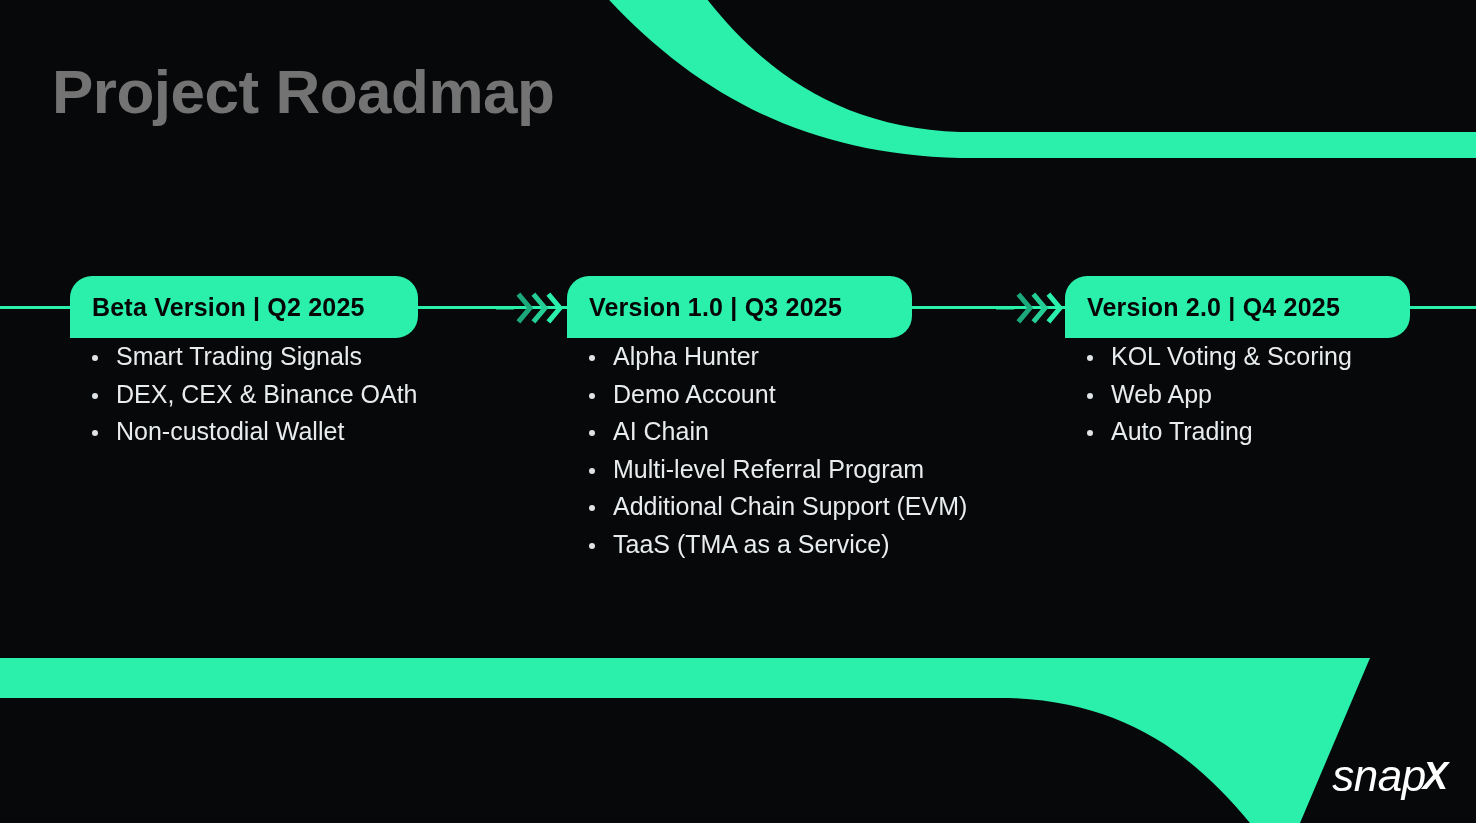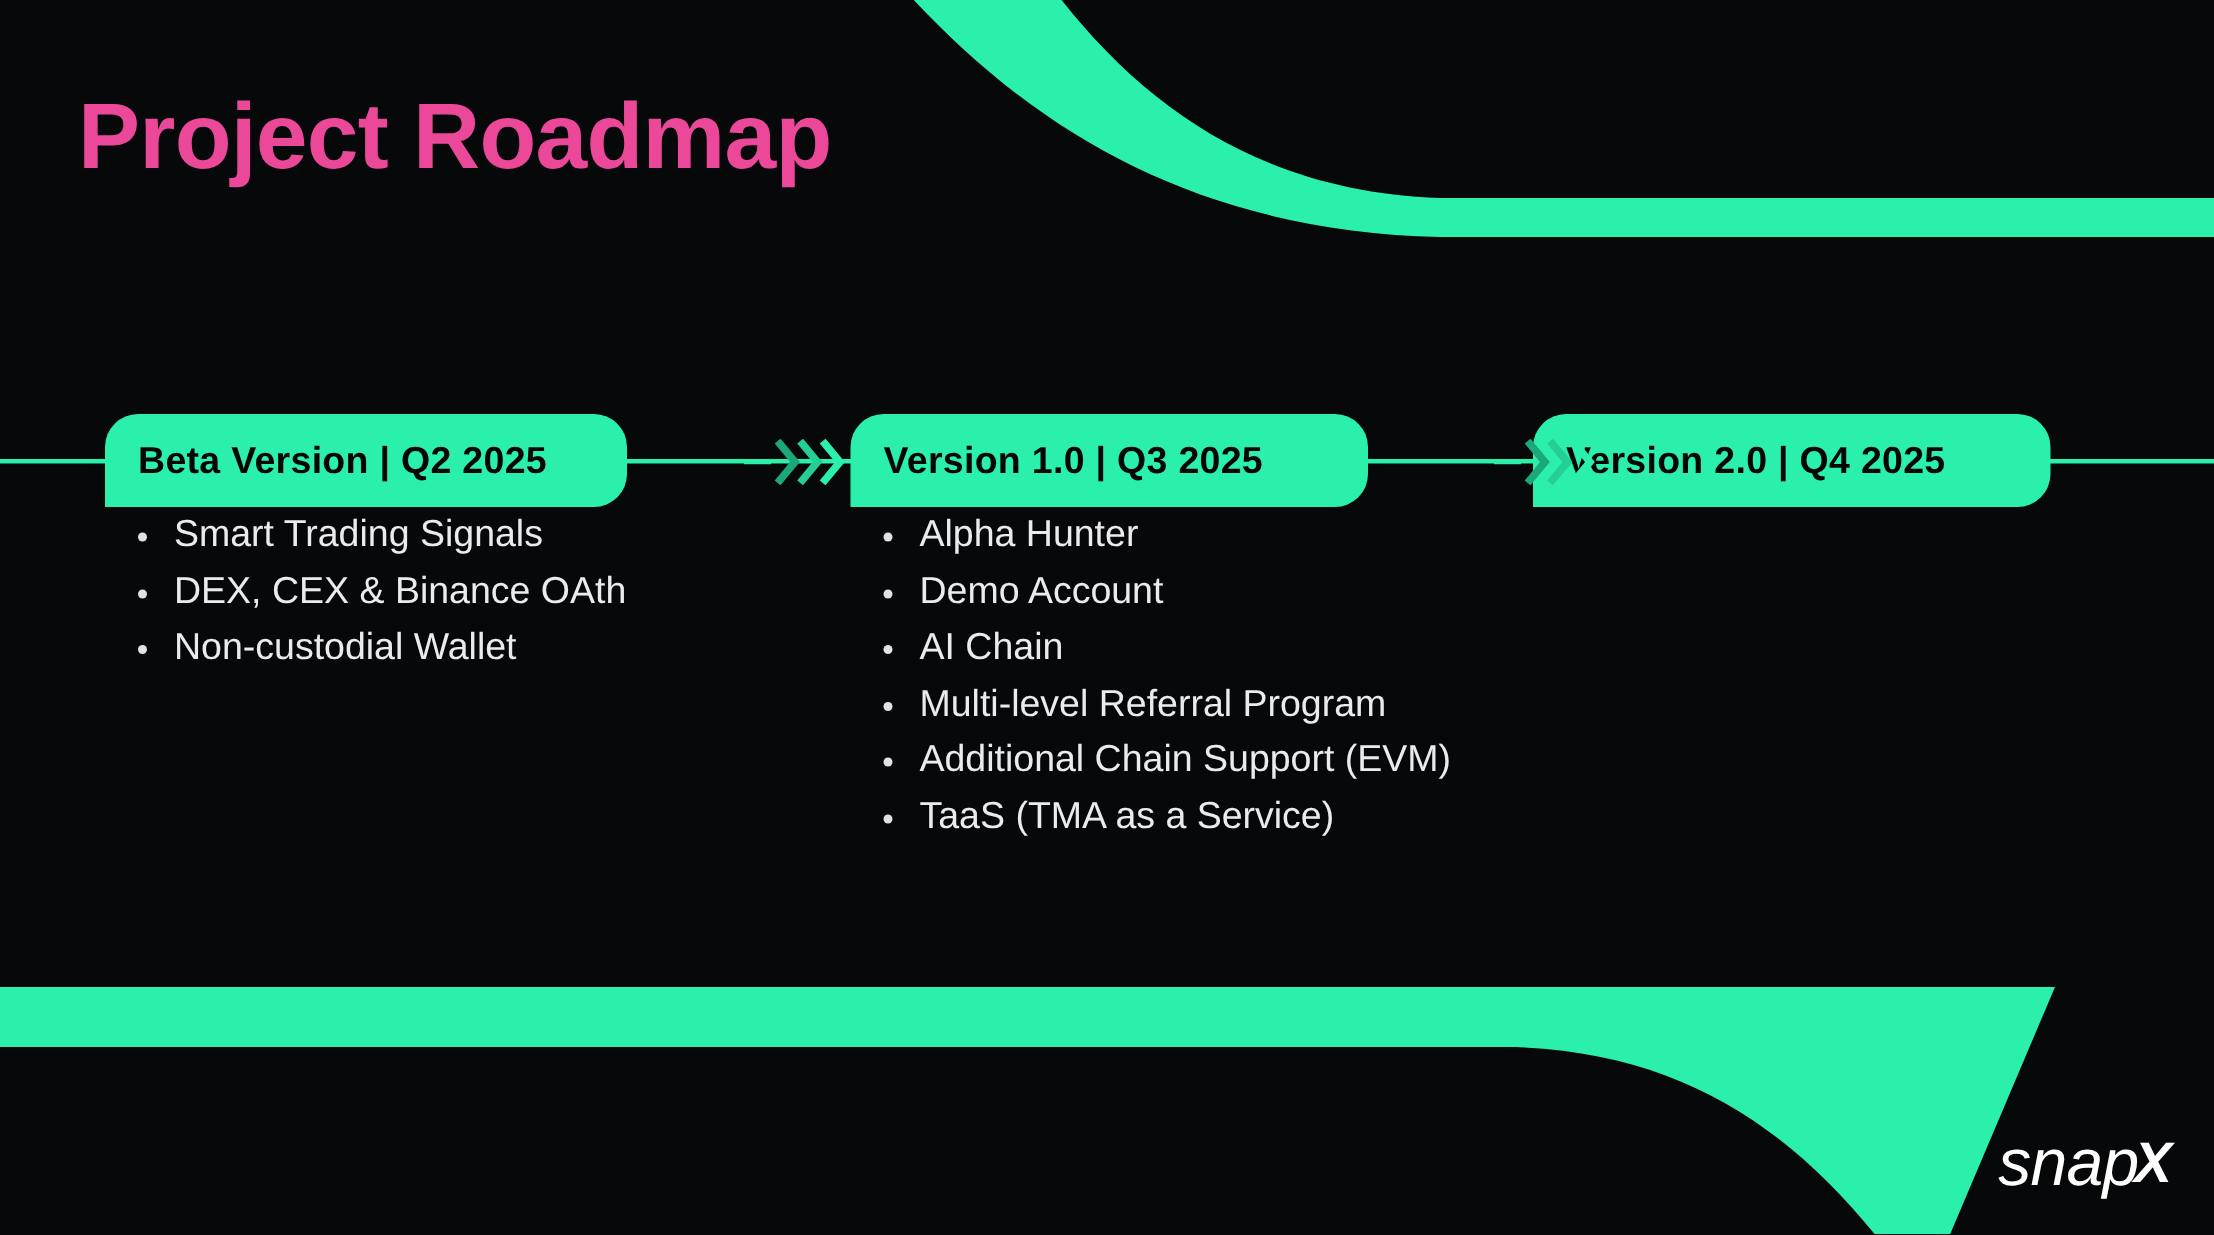--- a/index.html
+++ b/index.html
@@ -20,39 +20,39 @@
   .deco { position:absolute; pointer-events:none; }
   #deco-top    { top:0;  left:0; width:1476px; height:200px; }
   #deco-bottom { top:640px; left:0; width:1476px; height:183px; }
 
   
   #page-title {
     position:absolute;
     left:52px; top:58px;
     font-size:62px;
     font-weight:bold;
-    color:#ec4899;
+    color:#737373;
     letter-spacing:-0.5px;
     line-height:1.1;
     white-space:nowrap;
   }
 
   
   #rail {
     position:absolute;
     left:0; top:306px;
     width:1476px; height:3px;
     background:#2BF0AB;
   }
 
   
   .col { position:absolute; top:276px; }
   #col-0 { left:70px;   width:348px; }
   #col-1 { left:567px;  width:345px; }
-  #col-2 { left:1022px; width:345px; }
+  #col-2 { left:1065px; width:345px; }
 
   .card {
     position:relative;
     height:62px;
     background:#2BF0AB;
     border-radius:22px 22px 22px 0;
     display:flex;
     align-items:center;
     padding-left:22px;
     z-index:2;
@@ -167,20 +167,25 @@
     <rect x="0" y="18.5" width="18" height="3" fill="#2BF0AB"></rect>
     <path d="M 24 8 L 34 20 L 24 32" fill="none" stroke="#1BA87A" stroke-width="5" stroke-linecap="square"></path>
     <path d="M 39 8 L 49 20 L 39 32" fill="none" stroke="#24CE94" stroke-width="5" stroke-linecap="square"></path>
     <path d="M 54 8 L 64 20 L 54 32" fill="none" stroke="#2BF0AB" stroke-width="5" stroke-linecap="square"></path>
   </svg>
 
   <div class="col" id="col-2">
     <div class="card">
       <span class="card-label">Version 2.0 | Q4 2025</span>
     </div>
+    <ul class="bullets">
+      <li class="bullet">KOL Voting &amp; Scoring</li>
+      <li class="bullet">Web App</li>
+      <li class="bullet">Auto Trading</li>
+    </ul>
   </div>
 
   <div id="logo">
     <span id="logo-word">snap</span>
     <span id="logo-x">X</span>
   </div>
 
 </div>
 
 </body></html>

